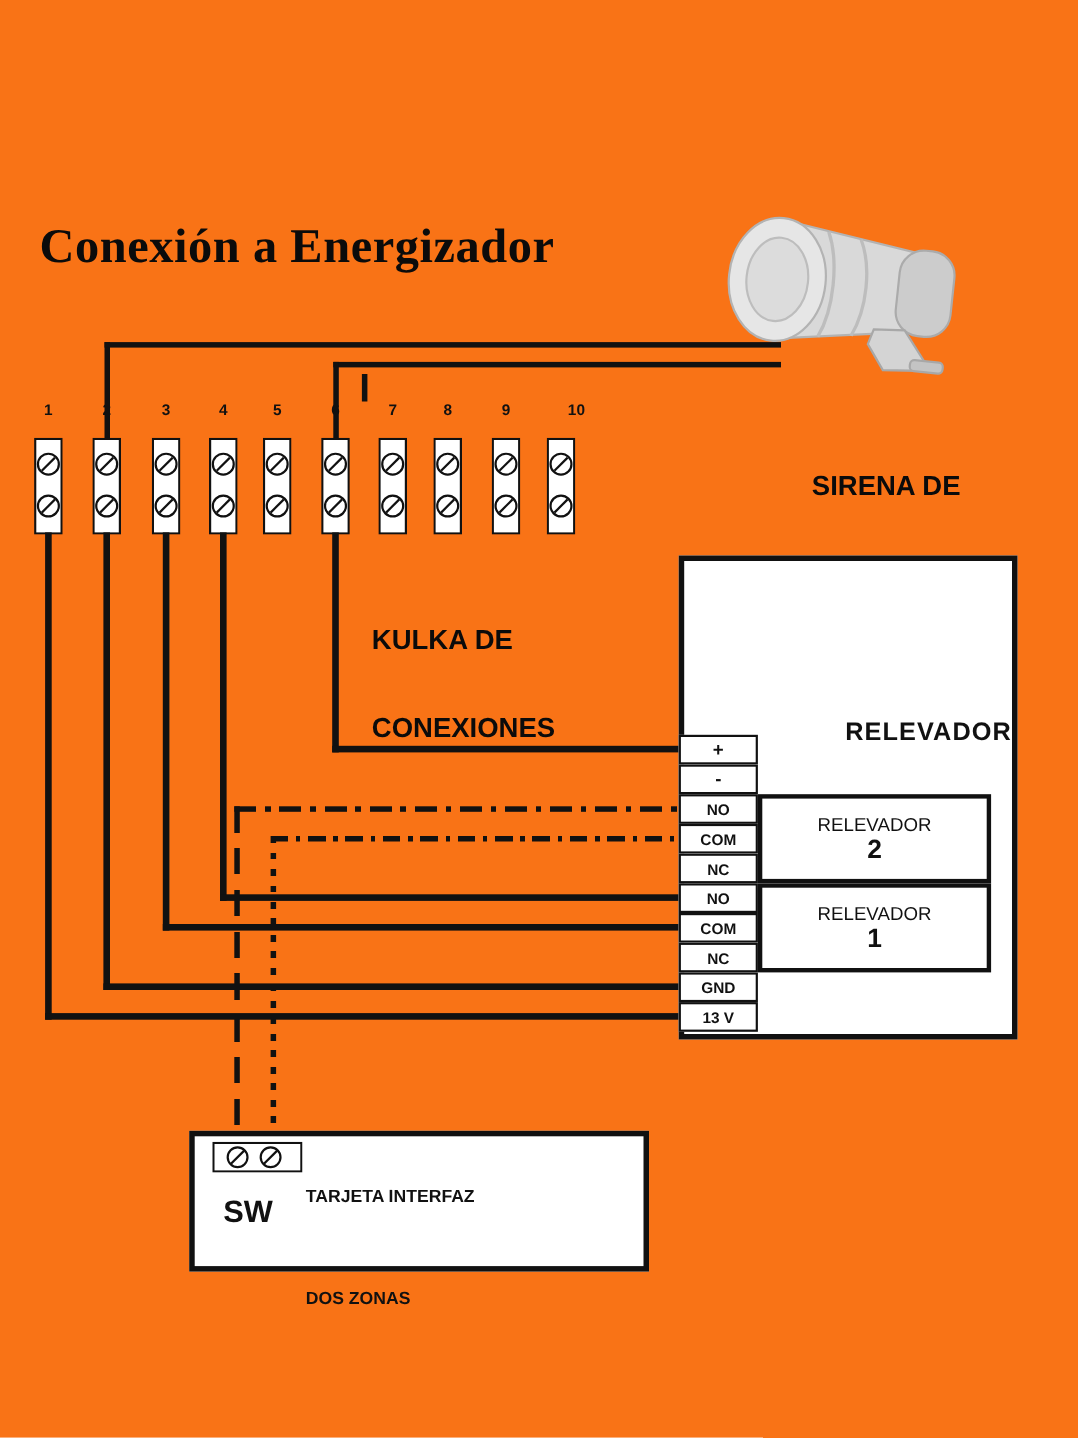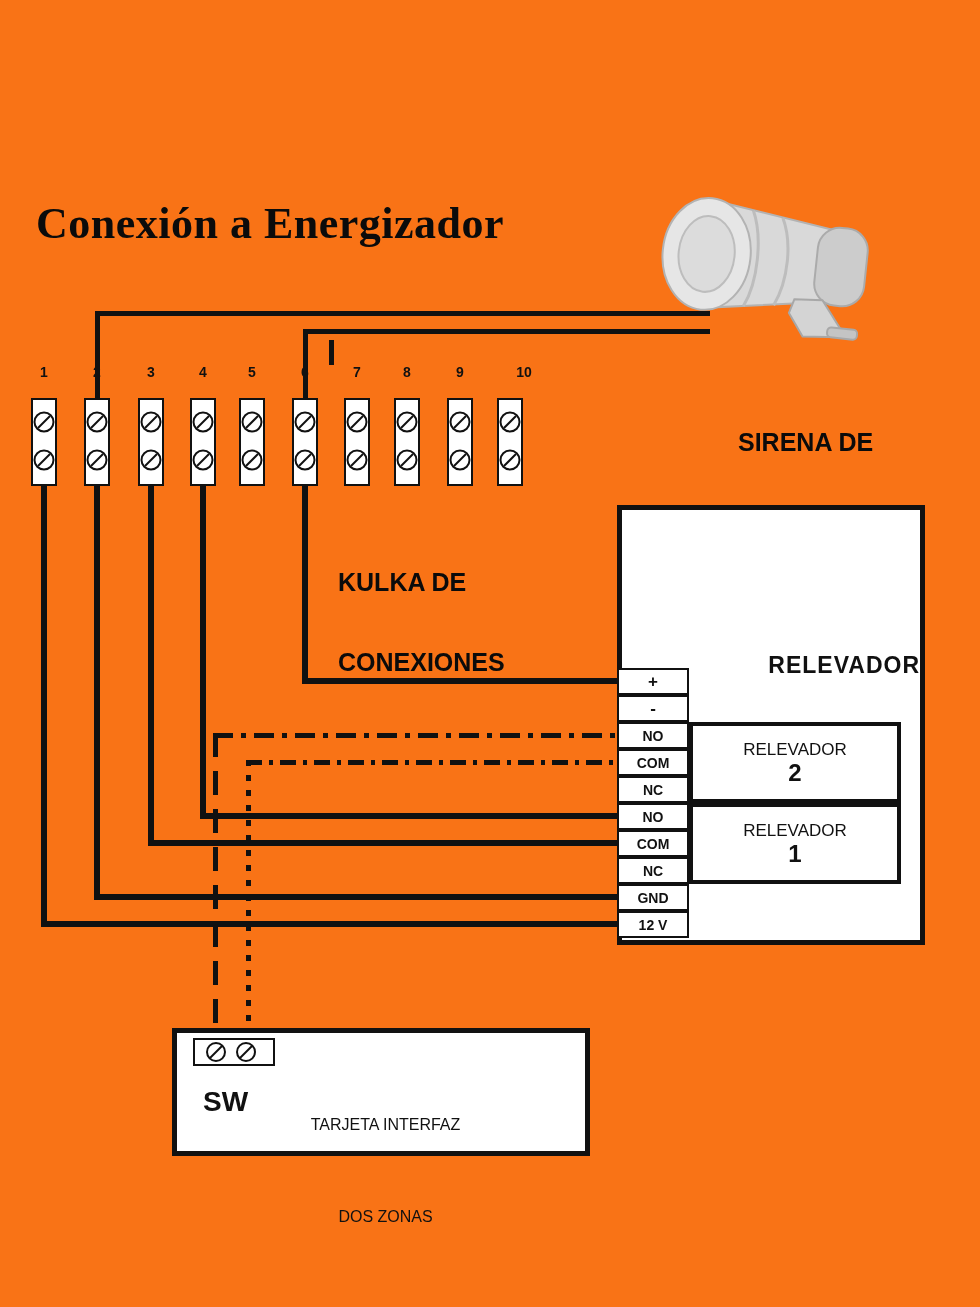--- a/index.html
+++ b/index.html
@@ -30,21 +30,21 @@
   .relay-box{
     position:absolute;left:689px;width:212px;height:81px;border:4px solid #111;
     box-sizing:border-box;background:#fff;display:flex;flex-direction:column;
     align-items:center;justify-content:center;z-index:4;
   }
   .relay-name{font-size:17px;font-weight:normal;}
   .relay-num{font-size:24px;font-weight:bold;line-height:26px;}
   .receptor-label{position:absolute;left:705px;top:652px;width:215px;text-align:right;font-size:23px;font-weight:bold;letter-spacing:1px;}
   .tarjeta-box{position:absolute;left:172px;top:1028px;width:418px;height:128px;border:5px solid #111;box-sizing:border-box;background:#fff;}
   .sw-label{position:absolute;left:203px;top:1086px;font-size:28px;font-weight:bold;}
-  .tarjeta-text{position:absolute;left:278px;width:215px;text-align:center;font-size:16px;font-weight:normal;margin-top:36px;}
+  .tarjeta-text{position:absolute;left:278px;width:215px;font-size:16px;font-weight:bold;}
   svg{display:block;}
 </style>
 </head>
 <body>
 
 <div class="canvas">
 
   <div class="abs title" style="left:36px;top:198px;">Conexión a Energizador</div>
 
   <div class="abs" style="left:648px;top:178px;width:232px;height:170px;">
@@ -205,21 +205,21 @@
 
   <div class="rterm big" style="top:668px;">+</div>
   <div class="rterm big" style="top:695px;">-</div>
   <div class="rterm" style="top:722px;">NO</div>
   <div class="rterm" style="top:749px;">COM</div>
   <div class="rterm" style="top:776px;">NC</div>
   <div class="rterm" style="top:803px;">NO</div>
   <div class="rterm" style="top:830px;">COM</div>
   <div class="rterm" style="top:857px;">NC</div>
   <div class="rterm" style="top:884px;">GND</div>
-  <div class="rterm" style="top:911px;">12 V</div>
+  <div class="rterm" style="top:911px;">13 V</div>
 
   <div class="relay-box" style="top:722px;">
     <div class="relay-name">RELEVADOR</div>
     <div class="relay-num">2</div>
   </div>
   <div class="relay-box" style="top:803px;">
     <div class="relay-name">RELEVADOR</div>
     <div class="relay-num">1</div>
   </div>
 

